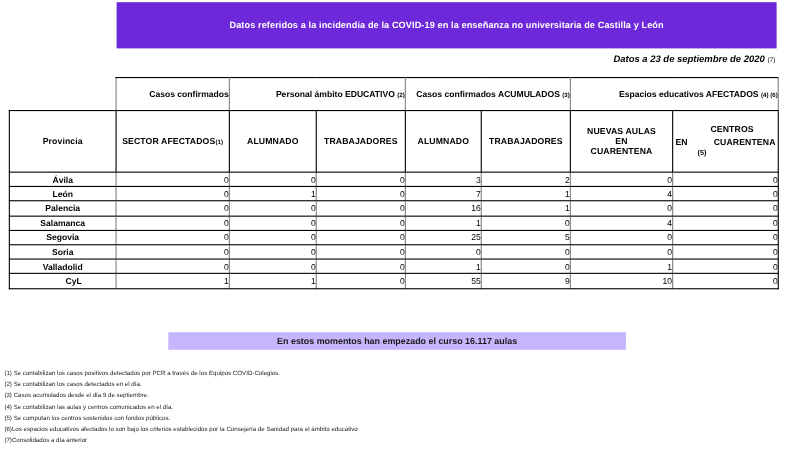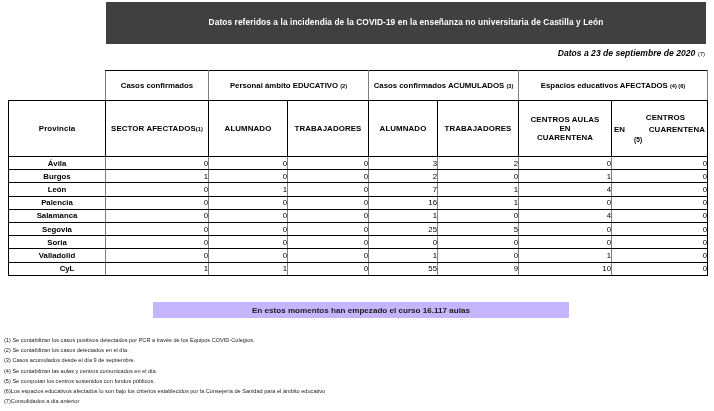--- a/index.html
+++ b/index.html
@@ -16,21 +16,21 @@
     overflow: hidden;
   }
 
   
   #red-banner {
     position: absolute;
     left: 106px;
     top: 2px;
     width: 600px;
     height: 42px;
-    background: #404040;
+    background: #6d28d9;
     display: flex;
     align-items: center;
     justify-content: center;
     box-sizing: border-box;
   }
   #red-banner .banner-text {
     color: #ffffff;
     font-size: 8.3px;
     font-weight: 600;
     letter-spacing: 0.1px;
@@ -72,21 +72,21 @@
   table.covid-table th {
     border: 1px solid #808080;
     padding: 0;
     box-sizing: border-box;
     vertical-align: middle;
   }
 
   
   .grp-head {
     height: 30px;
-    text-align: center;
+    text-align: right;
     font-weight: 700;
     font-size: 7.8px;
     border-top: 1.4px solid #000 !important;
     border-bottom: 1px solid #000 !important;
   }
   .grp-head.no-border-cell {
     border-left: none !important;
     border-right: none !important;
     border-top: none !important;
     border-bottom: none !important;
@@ -259,21 +259,21 @@
       <tr>
         <td class="sub-head prov-cell">Provincia</td>
         <td class="sub-head">
           <span>SECTOR AFECTADOS</span><span class="sup">(1)</span>
         </td>
         <td class="sub-head">ALUMNADO</td>
         <td class="sub-head">TRABAJADORES</td>
         <td class="sub-head">ALUMNADO</td>
         <td class="sub-head">TRABAJADORES</td>
         <td class="sub-head">
-          <div>CENTROS AULAS</div>
+          <div>NUEVAS AULAS</div>
           <div>EN</div>
           <div>CUARENTENA</div>
         </td>
         <td class="sub-head last-cell en-centros">
           <span class="en-label">EN</span>
           <span class="centros-block">
             <span class="l1">CENTROS</span>
             <span class="l2">CUARENTENA</span>
             <span class="l3">(5)</span>
           </span>
@@ -281,30 +281,20 @@
       </tr>
 
       <tr class="data-row">
         <td class="prov-name">Ávila</td>
         <td class="num">0</td>
         <td class="num">0</td>
         <td class="num">0</td>
         <td class="num">3</td>
         <td class="num">2</td>
         <td class="num">0</td>
-        <td class="num last-cell">0</td>
-      </tr>
-      <tr class="data-row">
-        <td class="prov-name">Burgos</td>
-        <td class="num">1</td>
-        <td class="num">0</td>
-        <td class="num">0</td>
-        <td class="num">2</td>
-        <td class="num">0</td>
-        <td class="num">1</td>
         <td class="num last-cell">0</td>
       </tr>
       <tr class="data-row">
         <td class="prov-name">León</td>
         <td class="num">0</td>
         <td class="num">1</td>
         <td class="num">0</td>
         <td class="num">7</td>
         <td class="num">1</td>
         <td class="num">4</td>

